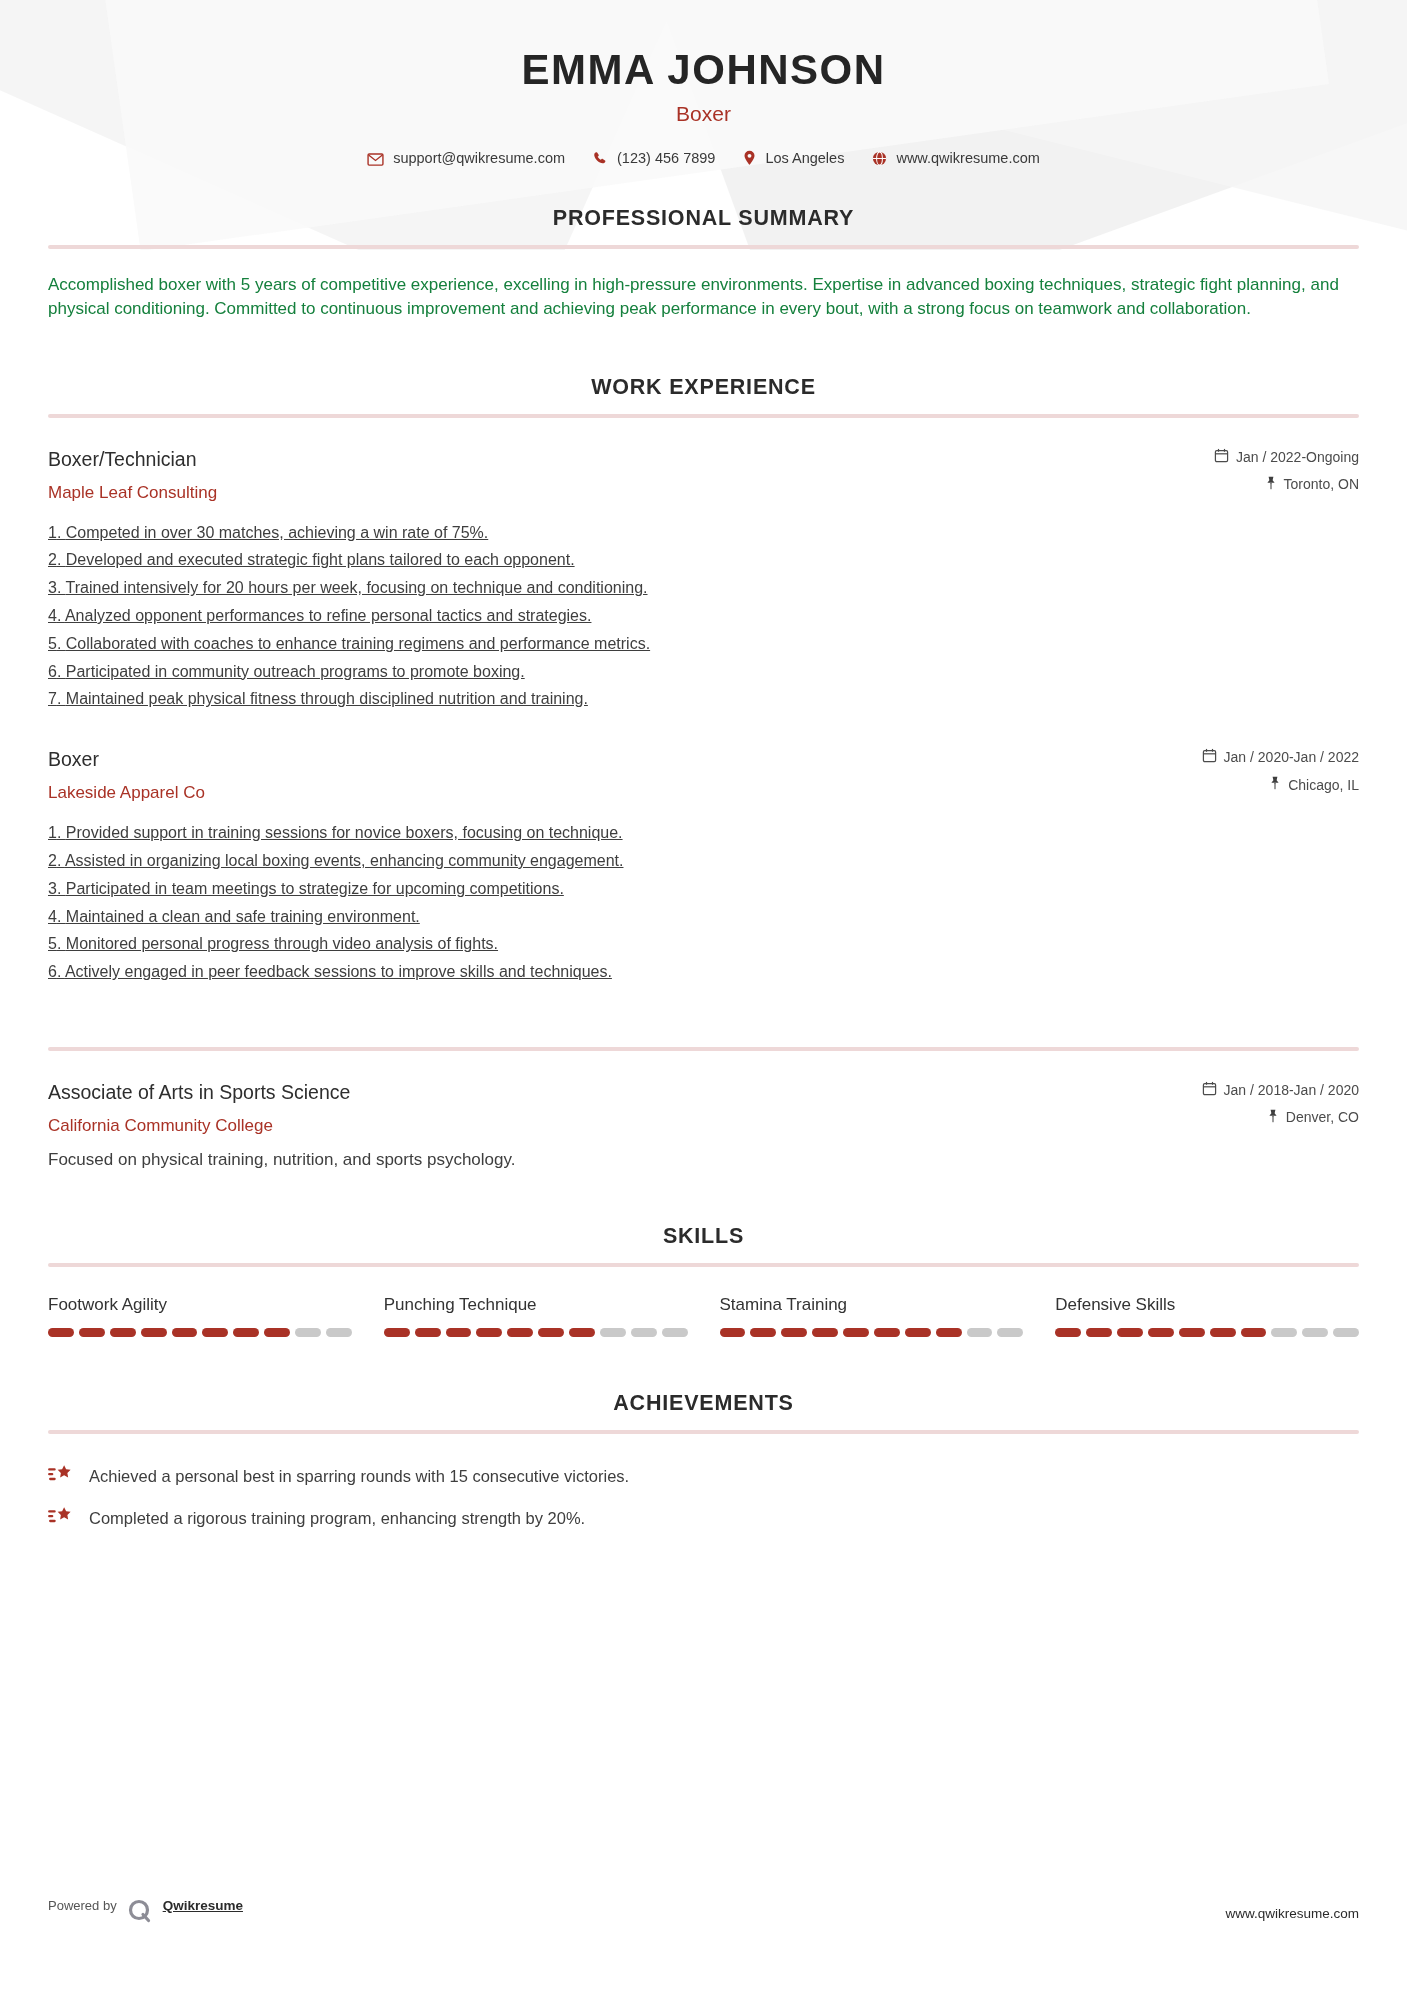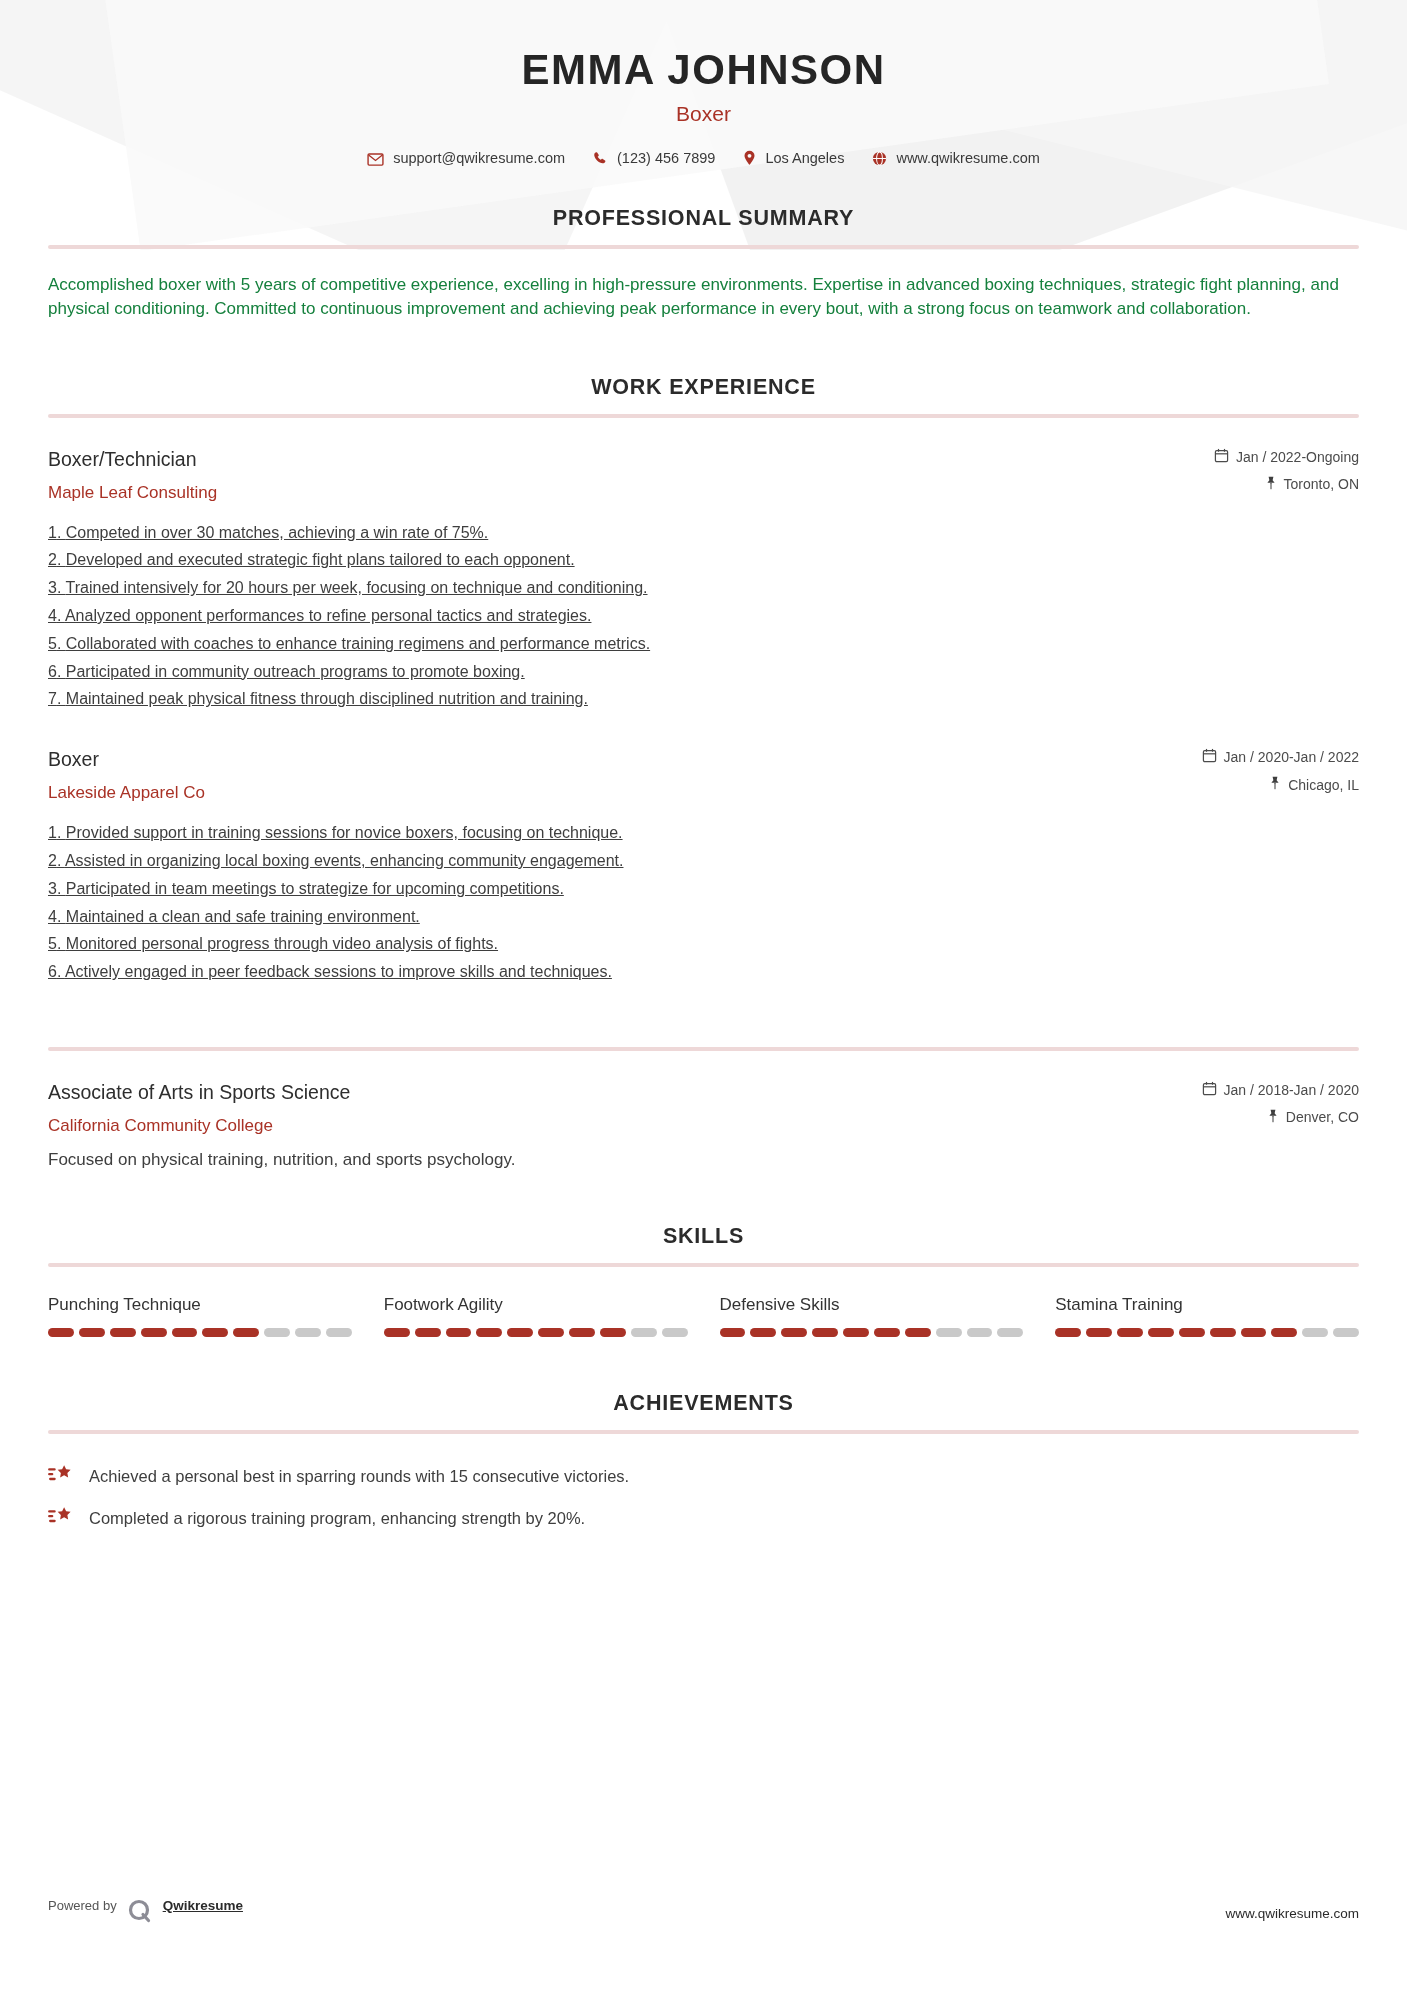--- a/index.html
+++ b/index.html
@@ -250,36 +250,51 @@
       </div>
       <div class="edu-desc">Focused on physical training, nutrition, and sports psychology.</div>
     </div>
   </div>
 
   <div class="section">
     <div class="section-heading">SKILLS</div>
     <div class="section-rule"></div>
     <div class="skills-grid">
       <div>
+        <div class="skill-name">Footwork Agility</div>
+        <div class="skill-bar">
+            <span class="seg filled"></span>
+            <span class="seg filled"></span>
+            <span class="seg filled"></span>
+            <span class="seg filled"></span>
+            <span class="seg filled"></span>
+            <span class="seg filled"></span>
+            <span class="seg filled"></span>
+            <span class="seg filled"></span>
+            <span class="seg"></span>
+            <span class="seg"></span>
+          </div>
+      </div>
+      <div>
         <div class="skill-name">Punching Technique</div>
         <div class="skill-bar">
             <span class="seg filled"></span>
             <span class="seg filled"></span>
             <span class="seg filled"></span>
             <span class="seg filled"></span>
             <span class="seg filled"></span>
             <span class="seg filled"></span>
             <span class="seg filled"></span>
             <span class="seg"></span>
             <span class="seg"></span>
             <span class="seg"></span>
           </div>
       </div>
       <div>
-        <div class="skill-name">Footwork Agility</div>
+        <div class="skill-name">Stamina Training</div>
         <div class="skill-bar">
             <span class="seg filled"></span>
             <span class="seg filled"></span>
             <span class="seg filled"></span>
             <span class="seg filled"></span>
             <span class="seg filled"></span>
             <span class="seg filled"></span>
             <span class="seg filled"></span>
             <span class="seg filled"></span>
             <span class="seg"></span>
@@ -290,35 +305,20 @@
         <div class="skill-name">Defensive Skills</div>
         <div class="skill-bar">
             <span class="seg filled"></span>
             <span class="seg filled"></span>
             <span class="seg filled"></span>
             <span class="seg filled"></span>
             <span class="seg filled"></span>
             <span class="seg filled"></span>
             <span class="seg filled"></span>
             <span class="seg"></span>
-            <span class="seg"></span>
-            <span class="seg"></span>
-          </div>
-      </div>
-      <div>
-        <div class="skill-name">Stamina Training</div>
-        <div class="skill-bar">
-            <span class="seg filled"></span>
-            <span class="seg filled"></span>
-            <span class="seg filled"></span>
-            <span class="seg filled"></span>
-            <span class="seg filled"></span>
-            <span class="seg filled"></span>
-            <span class="seg filled"></span>
-            <span class="seg filled"></span>
             <span class="seg"></span>
             <span class="seg"></span>
           </div>
       </div>
     </div>
   </div>
 
   <div class="section">
     <div class="section-heading">ACHIEVEMENTS</div>
     <div class="section-rule"></div>

